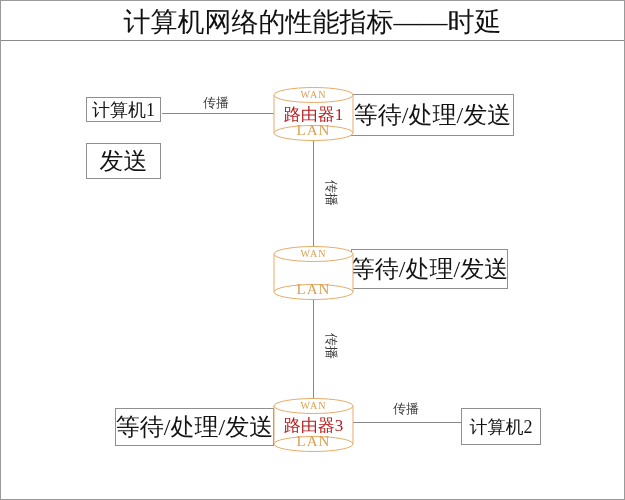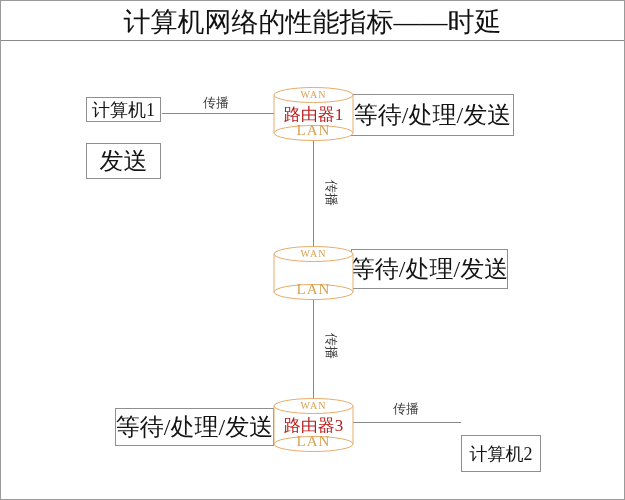--- a/index.html
+++ b/index.html
@@ -83,21 +83,21 @@
   </div>
   <div class="plabel" style="left:380px;top:399px;width:50px;">传播</div>
 
   <div class="box small" style="left:85px;top:96px;width:75px;height:25px;">计算机1</div>
   <div class="box" style="left:85px;top:142px;width:75px;height:36px;">发送</div>
 
   <div class="box" style="left:350px;top:93px;width:163px;height:42px;">等待/处理/发送</div>
   <div class="box" style="left:350px;top:248px;width:157px;height:40px;">等待/处理/发送</div>
   <div class="box" style="left:114px;top:407px;width:159px;height:38px;">等待/处理/发送</div>
 
-  <div class="box small" style="left:460px;top:407px;width:80px;height:37px;margin-top:27px;">计算机2</div>
+  <div class="box small" style="left:460px;top:407px;width:80px;height:37px;">计算机2</div>
 
   <div class="cylinder" style="left:272px;top:85px;">
     <svg width="81" height="56" viewBox="0 0 81 56">
       <rect x="1" y="9" width="79" height="38" fill="#ffffff" stroke="none"></rect>
       <line x1="1" y1="9" x2="1" y2="47" stroke="#e6ac6b" stroke-width="1"></line>
       <line x1="80" y1="9" x2="80" y2="47" stroke="#e6ac6b" stroke-width="1"></line>
       <ellipse cx="40.5" cy="47" rx="39.5" ry="7.5" fill="#ffffff" stroke="#e6ac6b" stroke-width="1"></ellipse>
       <ellipse cx="40.5" cy="9" rx="39.5" ry="7.5" fill="#ffffff" stroke="#e6ac6b" stroke-width="1"></ellipse>
     </svg>
     <div class="cyl-wan">WAN</div>

